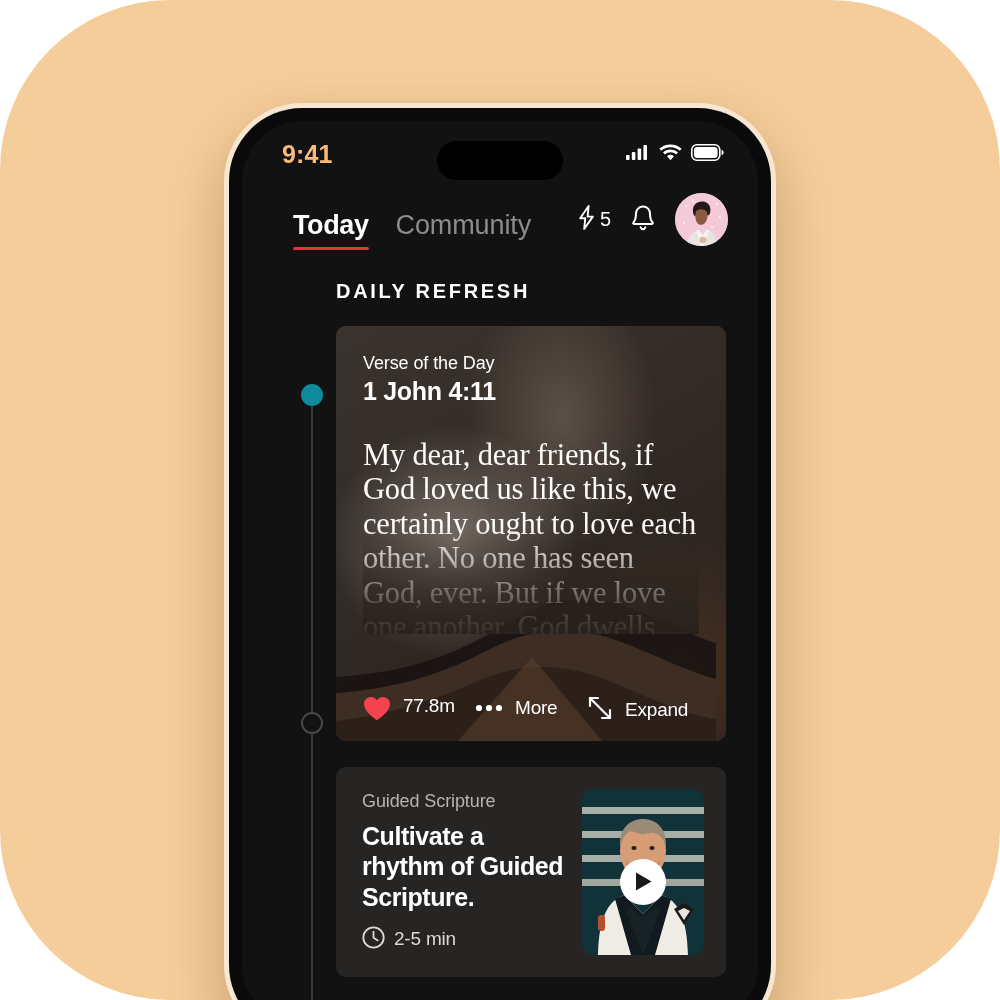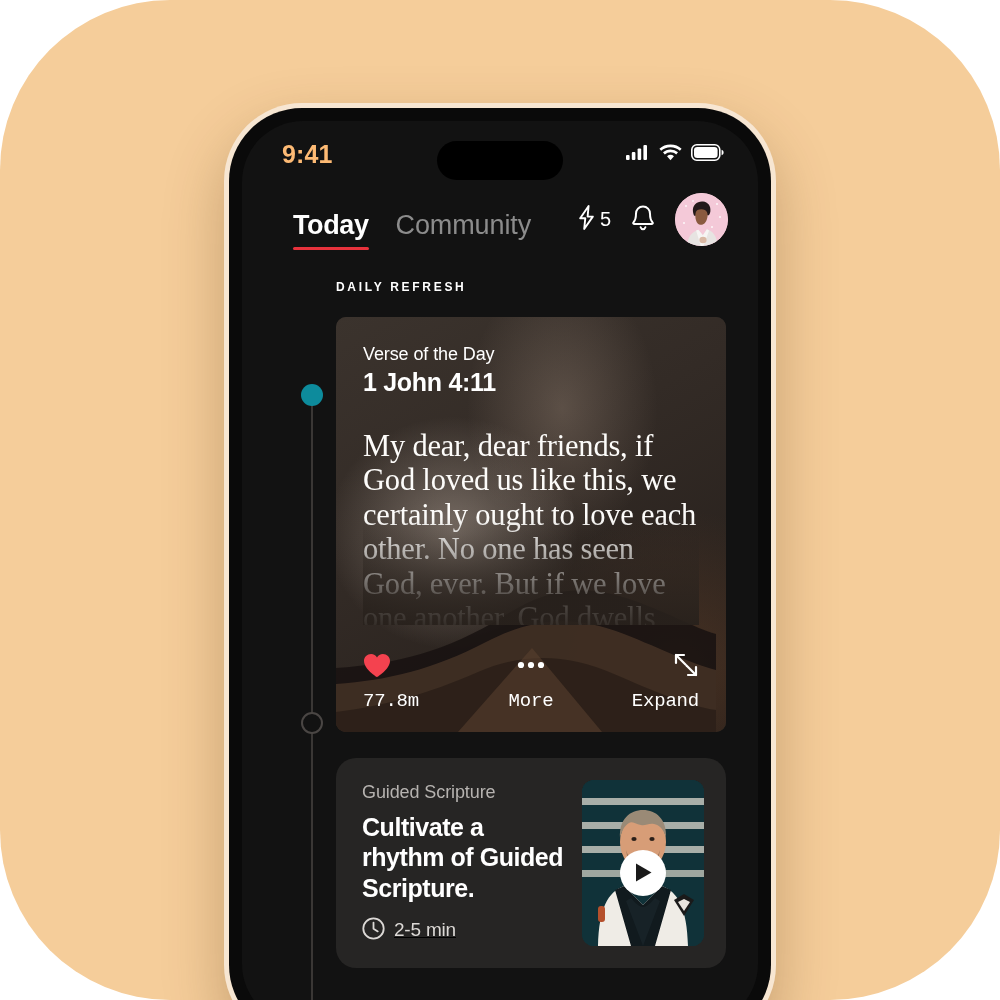--- a/index.html
+++ b/index.html
@@ -174,21 +174,21 @@
     background: #0d8b9c;
   }
   .rail-dot.hollow {
     top: 460px;
     border: 2px solid #4a4644;
     background: #121212;
   }
 
   .section-label {
     color: #fff;
-    font-size: 12px;
+    font-size: 20px;
     font-weight: 700;
     letter-spacing: 2.7px;
     padding-left: 94px;
     margin-bottom: 23px;
   }
 
   .cards { padding: 0 32px 0 94px; }
 
   
   .verse-card {
@@ -259,45 +259,44 @@
   .verse-actions {
     position: absolute;
     left: 27px;
     right: 27px;
     bottom: 20px;
     display: flex;
   }
   .action {
     flex: 1;
     display: flex;
-    flex-direction: column;
+    flex-direction: row;
     align-items: center;
     gap: 12px;
-    font-family: Liberation Mono, monospace;
   }
   .action:first-child { align-items: flex-start; }
   .action:last-child { align-items: flex-end; }
   .action-icon {
     height: 26px;
     display: flex;
     align-items: center;
     justify-content: center;
   }
   .action-label {
     color: #fff;
     font-size: 19px;
     font-weight: 400;
     letter-spacing: -.2px;
   }
 
   
   .guided-card {
     margin-top: 26px;
     height: 210px;
-    border-radius: 20px;
+    border-radius: 10px;
     background: #262524;
     display: flex;
     align-items: center;
     padding: 0 22px 0 26px;
     box-sizing: border-box;
     gap: 16px;
   }
   .guided-text { flex: 1; min-width: 0; }
   .guided-eyebrow {
     color: #b6b3b0;
@@ -311,21 +310,20 @@
     font-weight: 700;
     line-height: 1.21;
     letter-spacing: -.45px;
     margin-top: 9px;
   }
   .guided-meta {
     display: flex;
     align-items: center;
     gap: 9px;
     margin-top: 14px;
-    text-decoration: underline;
   }
   .guided-duration {
     color: #dcd9d6;
     font-size: 19px;
     letter-spacing: -.2px;
   }
   .guided-thumb {
     position: relative;
     width: 122px;
     height: 166px;

